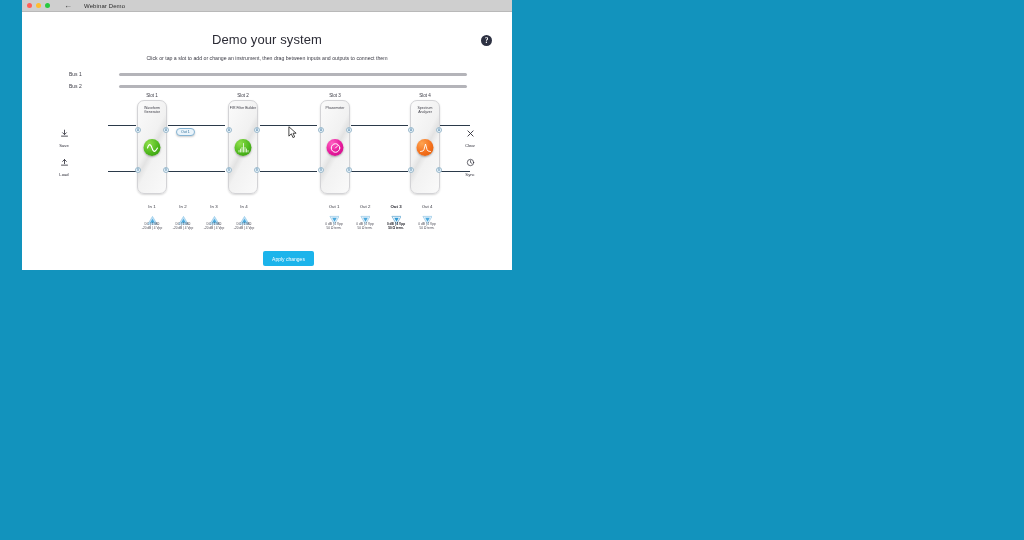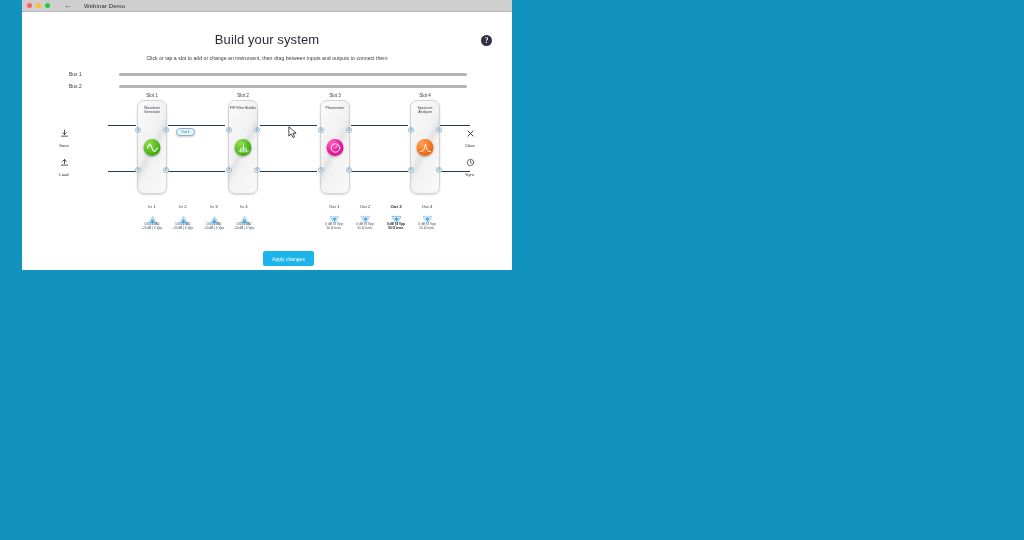--- a/index.html
+++ b/index.html
@@ -163,21 +163,21 @@
     <div id="titlebar">
       <span class="light red"></span>
       <span class="light yellow"></span>
       <span class="light green"></span>
       <span id="back-arrow">←</span>
       <span id="window-title">Webinar Demo</span>
     </div>
 
     <div id="content">
 
-      <div id="page-title">Build your system</div>
+      <div id="page-title">Demo your system</div>
       <div id="page-subtitle">Click or tap a slot to add or change an instrument, then drag between inputs and outputs to connect them</div>
       <div id="help-icon">?</div>
 
       <div class="bus-row b1">
         <span class="bus-label">Bus 1</span>
         <span class="bus-rail"></span>
       </div>
       <div class="bus-row b2">
         <span class="bus-label">Bus 2</span>
         <span class="bus-rail"></span>

